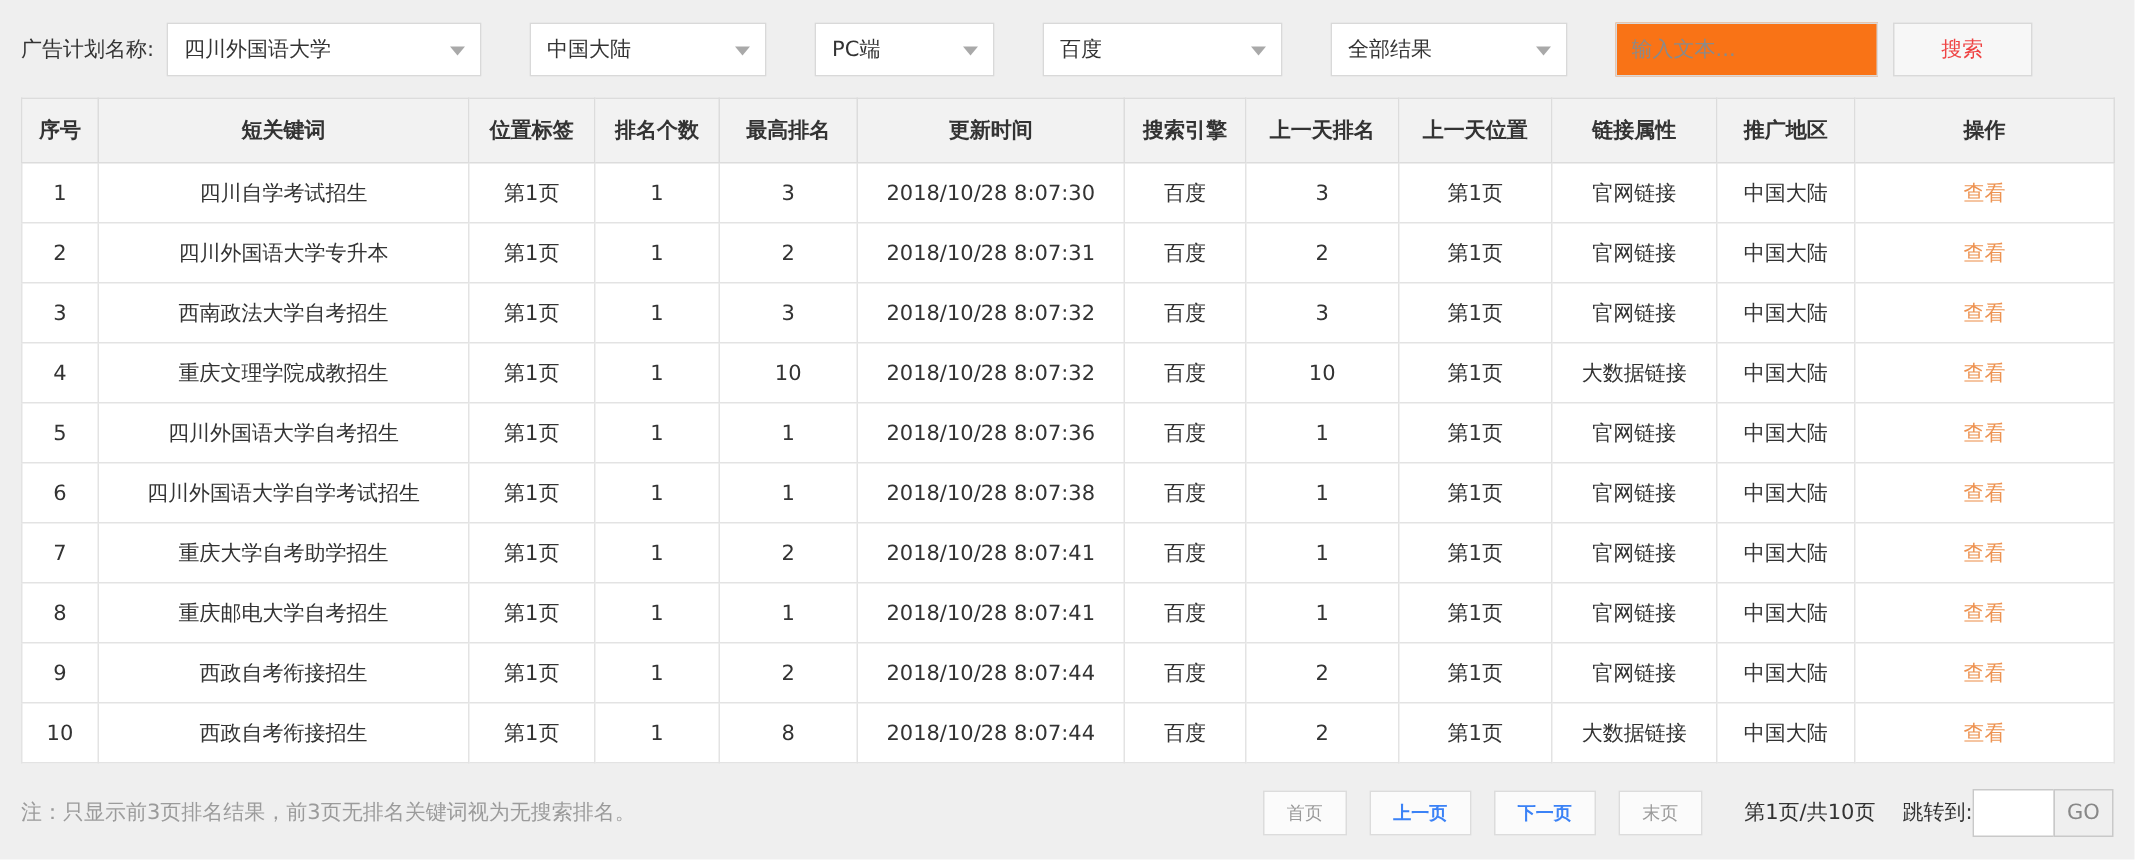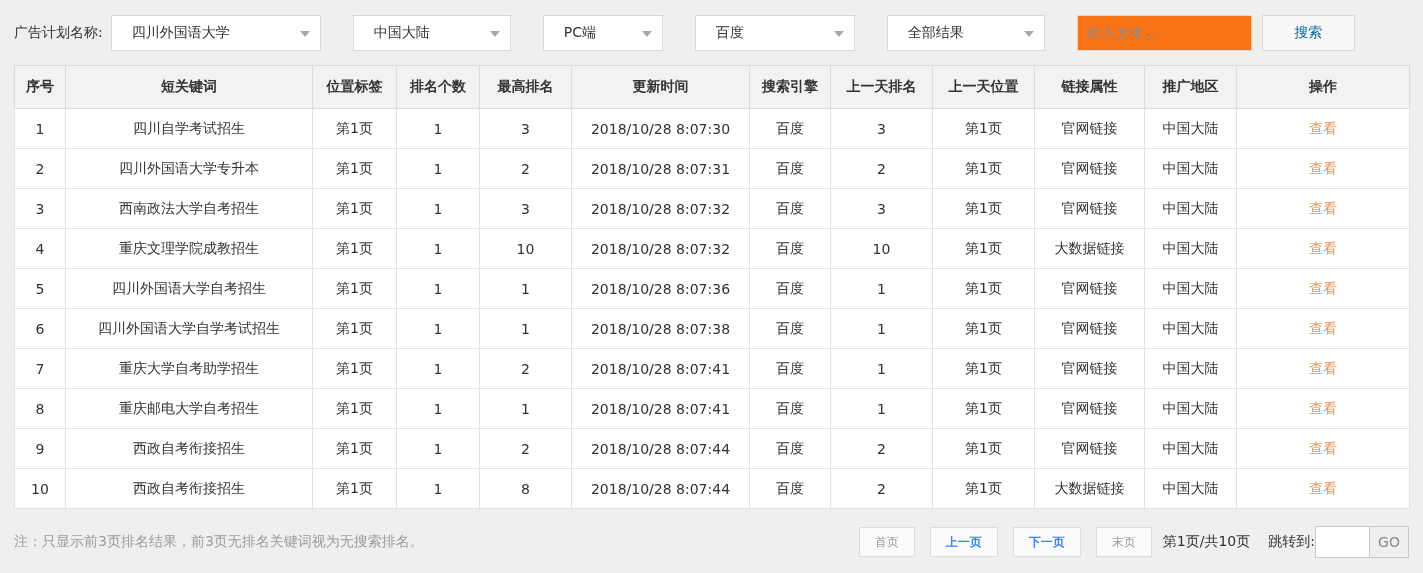--- a/index.html
+++ b/index.html
@@ -20,21 +20,21 @@
     height: 65px;
   }
   .topbar-label { color: #333; margin-right: 8px; white-space: nowrap; }
   .select-box {
     position: relative;
     height: 36px;
     background: #fff;
     border: 1px solid #d9d9d9;
     display: flex;
     align-items: center;
-    padding: 0 26px 0 20px;
+    padding: 0 26px 0 11px;
     margin-right: 32px;
     cursor: pointer;
     color: #333;
   }
   .select-box .caret {
     position: absolute;
     right: 10px;
     top: 15px;
     width: 0; height: 0;
     border-left: 5px solid transparent;
@@ -54,21 +54,21 @@
     font-size: 14px;
     font-family: inherit;
     color: #333;
     margin-right: 10px;
   }
   .search-input::placeholder { color: #8a8a8a; }
   .search-btn {
     width: 93px; height: 36px;
     background: #f7f7f7;
     border: 1px solid #d9d9d9;
-    color: #0369a1;
+    color: #ef4444;
     font-size: 14px;
     font-family: inherit;
     cursor: pointer;
   }
 
   
   .rank-table {
     width: 1395px;
     margin: 0 14px;
     border-collapse: collapse;
@@ -106,21 +106,21 @@
     padding: 0 15px;
     background: #fbfbfb;
     border: 1px solid #dcdcdc;
     font-size: 12px;
     font-family: inherit;
     cursor: pointer;
     margin-left: 15px;
   }
   .pg-muted { color: #9a9a9a; }
   .pg-dark  { color: #3b82f6; font-weight: bold; }
-  .page-info { margin-left: 11px; color: #333; }
+  .page-info { margin-left: 28px; color: #333; }
   .jump-label { margin-left: 18px; color: #333; }
   .jump-group { display: flex; align-items: center; }
   .jump-input {
     width: 55px; height: 32px;
     border: 1px solid #c9c9c9;
     background: #fff;
     font-size: 14px;
     font-family: inherit;
     text-align: center;
   }

